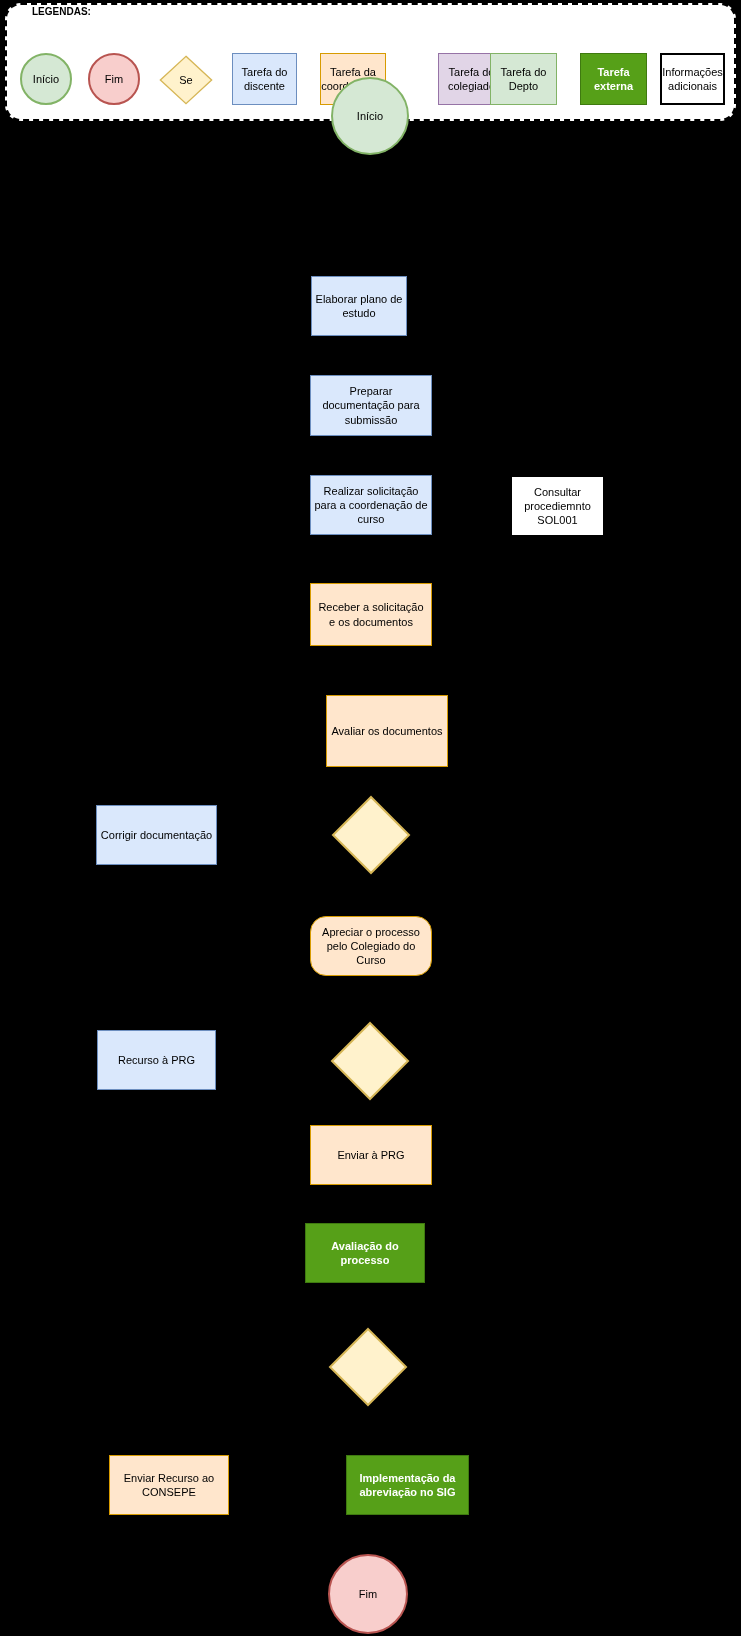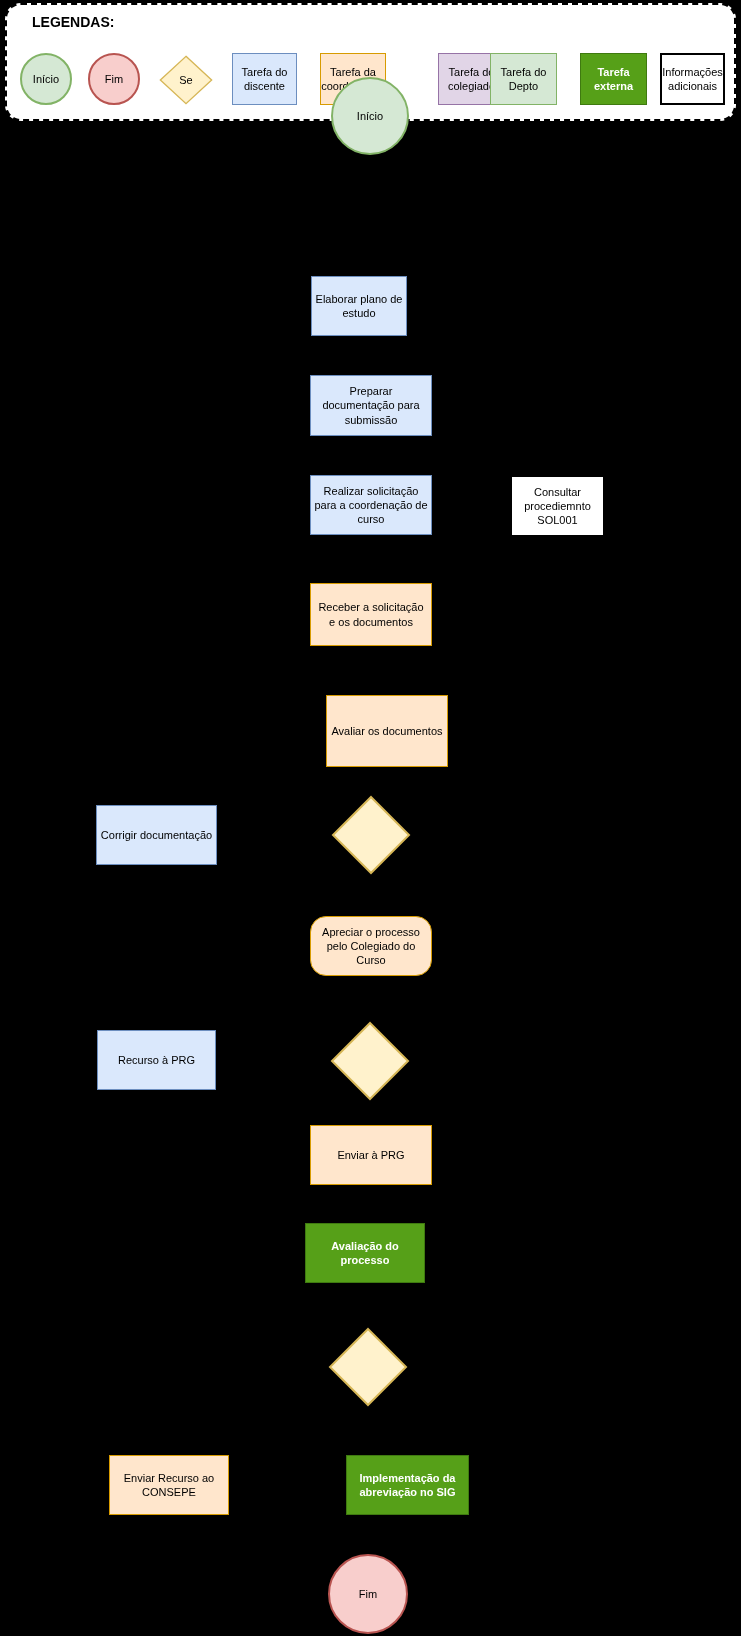--- a/index.html
+++ b/index.html
@@ -12,22 +12,22 @@
   .stage{position:absolute;left:0;top:0;width:741px;height:1636px;}
 
   
   .legend-panel{
     position:absolute;left:5px;top:3px;width:731px;height:118px;
     box-sizing:border-box;background:var(--panel-bg,#fff);
     border:2px dashed var(--panel-border,#000);border-radius:16px;
     z-index:1;
   }
   .legend-title{
-    position:absolute;left:32px;top:14px;z-index:2;
-    font-size:14px;font-weight:bold;color:#000;
+    position:absolute;left:32px;top:6px;z-index:2;
+    font-size:10px;font-weight:bold;color:#000;
   }
 
   
   .node{
     position:absolute;box-sizing:border-box;
     display:flex;align-items:center;justify-content:center;
     text-align:center;font-size:11px;line-height:1.3;color:#000;
     padding:2px 3px;z-index:3;
   }
   .lg{z-index:2;}

